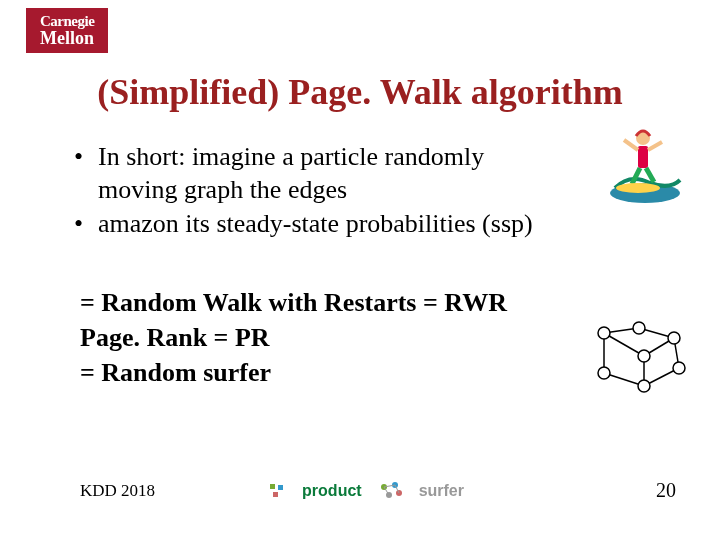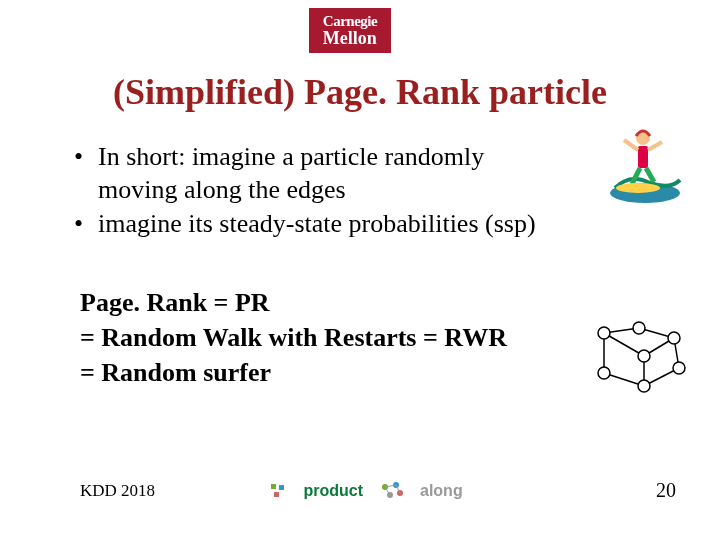--- a/index.html
+++ b/index.html
@@ -6,23 +6,24 @@
   body {
     width: 720px;
     height: 540px;
     background: #ffffff;
     font-family: "Times New Roman", Times, serif;
     position: relative;
     overflow: hidden;
   }
   .header {
     display: flex;
-    justify-content: center;
+    justify-content: flex-start;
     align-items: flex-start;
     padding: 8px 20px 0 0;
+    margin-left: 26px;
   }
   .cmu-logo {
     background: #a6192e;
     color: #fff;
     font-family: Georgia, serif;
     font-weight: bold;
     font-size: 18px;
     padding: 6px 14px;
     line-height: 1;
     display: inline-block;
@@ -124,46 +125,46 @@
 </head>
 <body>
 
 <div class="header">
   <div class="cmu-logo">
     <div class="top">Carnegie</div>
     <div>Mellon</div>
   </div>
 </div>
 
-<div class="title">(Simplified) Page. Rank particle</div>
+<div class="title">(Simplified) Page. Walk algorithm</div>
 
 <div class="surfer">
   <svg viewBox="0 0 90 90">
     <ellipse cx="45" cy="75" rx="35" ry="10" fill="#2a8aa8"></ellipse>
     <path d="M15 70 Q30 55 50 65 Q70 72 80 62" stroke="#186" stroke-width="4" fill="none"></path>
     <rect x="38" y="28" width="10" height="22" fill="#d04" rx="2"></rect>
     <circle cx="43" cy="20" r="7" fill="#f4c28a"></circle>
     <path d="M36 18 Q43 8 50 18" stroke="#c33" stroke-width="3" fill="none"></path>
     <line x1="38" y1="32" x2="24" y2="22" stroke="#f4c28a" stroke-width="4"></line>
     <line x1="48" y1="32" x2="62" y2="24" stroke="#f4c28a" stroke-width="4"></line>
     <line x1="40" y1="50" x2="32" y2="66" stroke="#2a5" stroke-width="5"></line>
     <line x1="46" y1="50" x2="54" y2="64" stroke="#2a5" stroke-width="5"></line>
     <ellipse cx="38" cy="70" rx="22" ry="5" fill="#ffd24a"></ellipse>
   </svg>
 </div>
 
 <div class="content">
   <ul class="bullets">
-    <li style="max-width:480px">In short: imagine a particle randomly moving along the edges</li>
-    <li>imagine its steady-state probabilities (ssp)</li>
+    <li style="max-width:480px">In short: imagine a particle randomly moving graph the edges</li>
+    <li>amazon its steady-state probabilities (ssp)</li>
   </ul>
 
   <div class="equations">
+    <div>= Random Walk with Restarts = RWR</div>
     <div>Page. Rank = PR</div>
-    <div>= Random Walk with Restarts = RWR</div>
     <div>= Random surfer</div>
   </div>
 </div>
 
 <div class="network">
   <svg viewBox="0 0 110 80">
     <g stroke="#000" stroke-width="1.5" fill="#fff">
       <line x1="20" y1="15" x2="55" y2="10"></line>
       <line x1="55" y1="10" x2="90" y2="20"></line>
       <line x1="90" y1="20" x2="95" y2="50"></line>
@@ -195,16 +196,16 @@
     <span class="p1">product</span>
     <svg width="24" height="20" viewBox="0 0 24 20">
       <circle cx="5" cy="6" r="3" fill="#7a3"></circle>
       <circle cx="16" cy="4" r="3" fill="#39c"></circle>
       <circle cx="10" cy="14" r="3" fill="#999"></circle>
       <circle cx="20" cy="12" r="3" fill="#c66"></circle>
       <line x1="5" y1="6" x2="16" y2="4" stroke="#999"></line>
       <line x1="5" y1="6" x2="10" y2="14" stroke="#999"></line>
       <line x1="16" y1="4" x2="20" y2="12" stroke="#999"></line>
     </svg>
-    <span class="p2">along</span>
+    <span class="p2">surfer</span>
   </div>
   <div class="footer-right">20</div>
 </div>
 
 </body></html>

